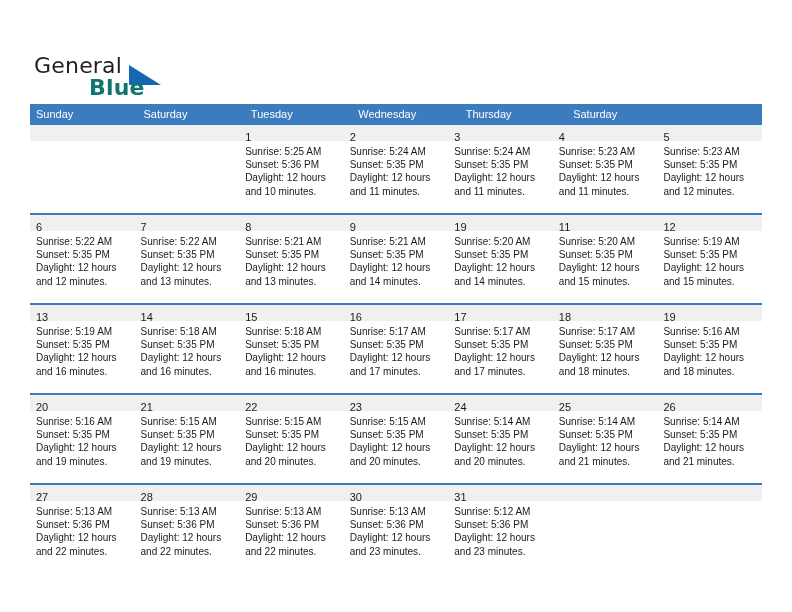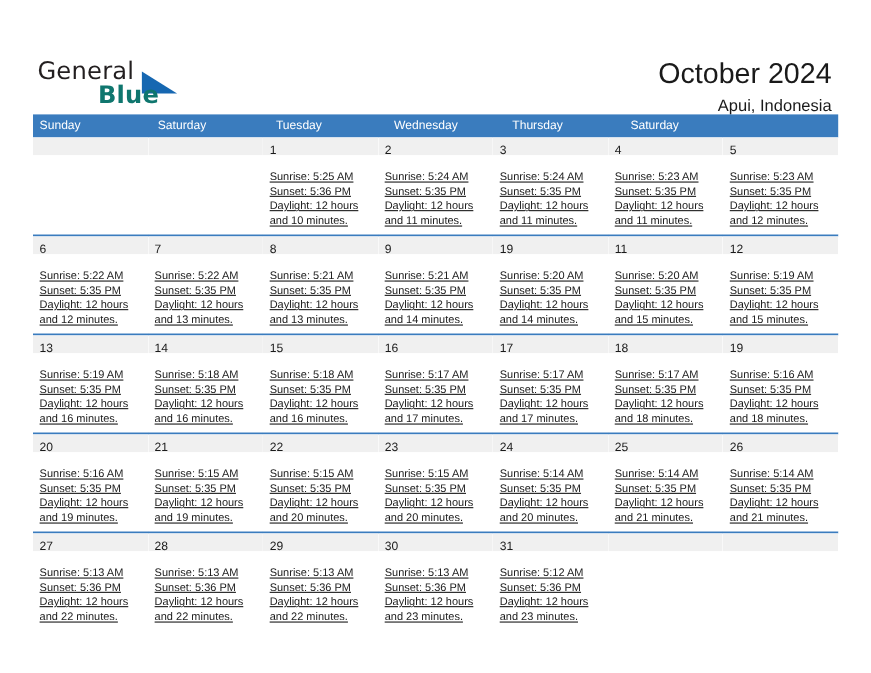--- a/index.html
+++ b/index.html
@@ -132,47 +132,42 @@
   }
   .day.empty .day-num-band {
     background: #f0f0f0;
   }
   .day-num {
     font-size: 11px;
     line-height: 13px;
     color: #1a1a1a;
   }
   .day-info {
-    padding: 14px 6px 0 6px;
+    padding: 4px 6px 0 6px;
     font-size: 10px;
     line-height: 13.2px;
     color: #1a1a1a;
-    text-decoration: underline;
   }
   .day-info div {
     white-space: nowrap;
   }
 </style>
 </head>
 <body>
 
 <div class="page">
 
   <div class="header">
 
     <div class="brand">
       <span class="brand-general">General</span>
       <span class="brand-triangle"></span>
       <span class="brand-blue">Blue</span>
     </div>
 
-    <div class="title-block">
-      <div class="cal-title">October 2024</div>
-      <div class="cal-subtitle">Apui, Indonesia</div>
-    </div>
 
   </div>
 
   <div class="calendar">
 
     <div class="weekdays">
       <div class="weekday">Sunday</div>
       <div class="weekday">Saturday</div>
       <div class="weekday">Tuesday</div>
       <div class="weekday">Wednesday</div>

